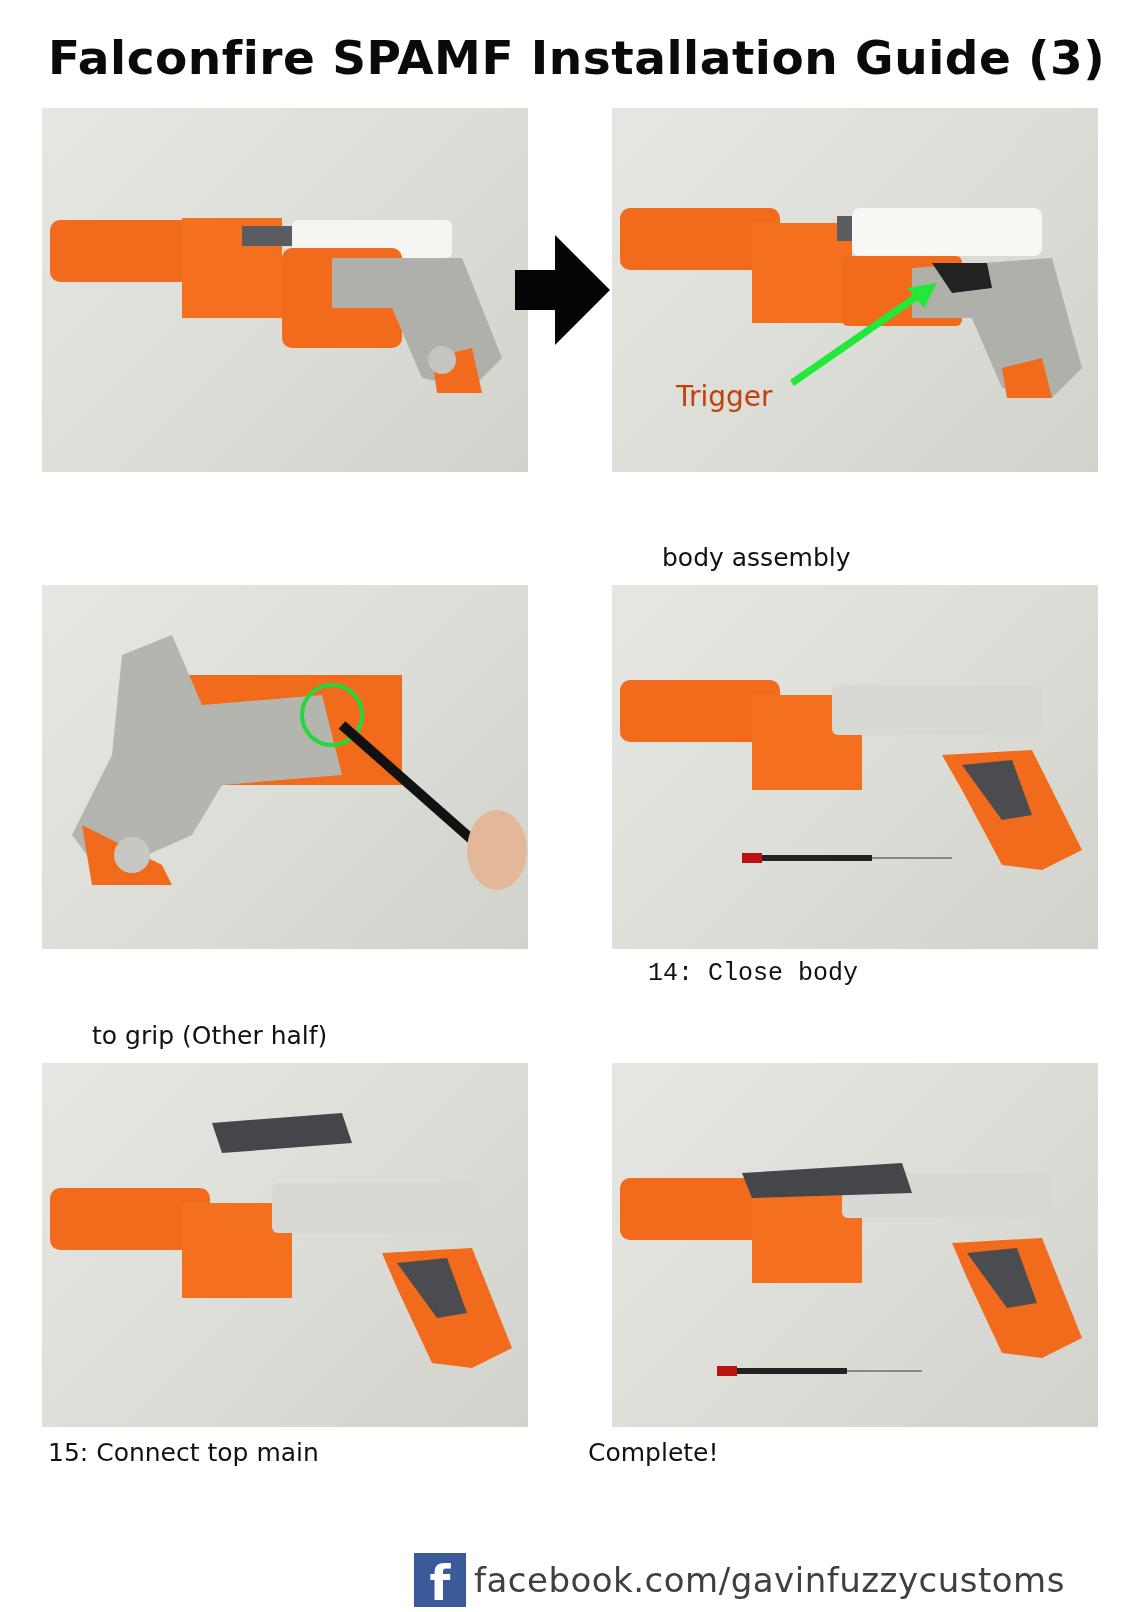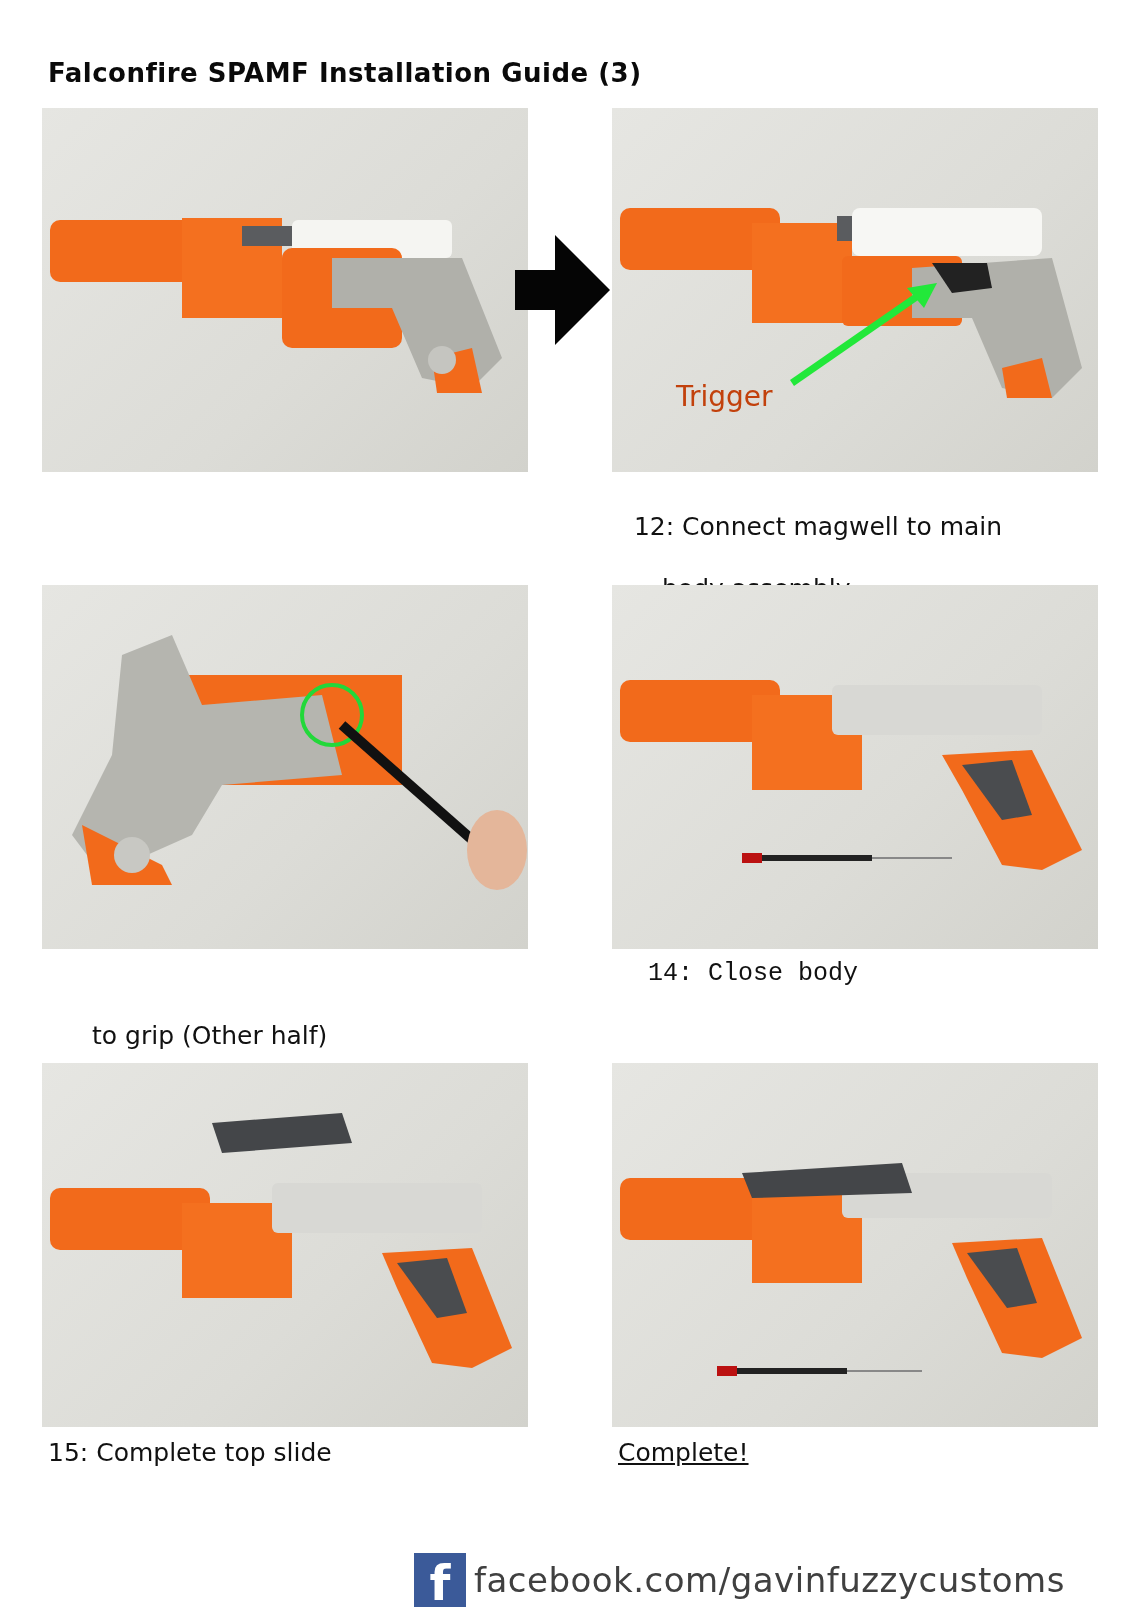--- a/index.html
+++ b/index.html
@@ -1,30 +1,30 @@
 <!DOCTYPE html>
 <html><head>
 <meta charset="utf-8">
 <style>
   html,body{margin:0;padding:0;background:#ffffff;}
   body{width:1140px;height:1612px;position:relative;overflow:hidden;font-family:"DejaVu Sans",sans-serif;color:#111;}
-  .title{position:absolute;left:48px;top:30px;font-size:26px;font-weight:bold;letter-spacing:0.5px;color:#0a0a0a;margin-top:28px;}
+  .title{position:absolute;left:48px;top:30px;font-size:47px;font-weight:bold;letter-spacing:0.5px;color:#0a0a0a;}
   .photo{position:absolute;width:486px;height:364px;background:linear-gradient(135deg,#e6e6e2 0%,#dcdcd7 60%,#d2d2cc 100%);overflow:hidden;}
   .p1{left:42px;top:108px;}
   .p2{left:612px;top:108px;}
   .p3{left:42px;top:585px;}
   .p4{left:612px;top:585px;}
   .p5{left:42px;top:1063px;}
   .p6{left:612px;top:1063px;}
   .caption{position:absolute;font-size:25px;line-height:31px;color:#111;white-space:pre;}
   .c12{left:618px;top:480px;}
   .c13{left:48px;top:958px;}
   .c14{left:648px;top:958px;font-family:Liberation Mono, monospace;}
   .c15{left:48px;top:1437px;}
-  .c16{left:618px;top:1437px;text-decoration:underline;}
+  .c16{left:588px;top:1437px;}
   .indent{padding-left:44px;display:block;}
   .arrow{position:absolute;left:515px;top:235px;width:110px;height:110px;}
   .trigger-label{position:absolute;left:676px;top:380px;font-size:28px;color:#c2410c;}
   .fb{position:absolute;left:414px;top:1553px;display:flex;align-items:center;gap:8px;}
   .fb-icon{width:52px;height:54px;background:#3b5a99;color:#fff;font-weight:bold;font-size:48px;display:flex;align-items:flex-end;justify-content:center;line-height:1;}
   .fb-text{font-size:34px;color:#404040;letter-spacing:0.5px;}
   svg{display:block;}
 </style>
 </head>
 <body>
@@ -58,21 +58,20 @@
     <path d="M300 160 L440 150 L470 260 L440 290 L390 280 L360 210 L300 210 Z" fill="#b0b0aa"></path>
     <path d="M320 155 L375 155 L380 180 L340 185 Z" fill="#222"></path>
     <path d="M390 260 L430 250 L440 290 L395 290 Z" fill="#f26a1b"></path>
     <line x1="180" y1="275" x2="310" y2="185" stroke="#22e83a" stroke-width="7"></line>
     <polygon points="325,175 295,180 312,200" fill="#22e83a"></polygon>
   </svg>
 </div>
 <div class="trigger-label">Trigger</div>
 
 <div class="caption c12">
-  <span>12: Connect magwell to main</span>
   <span class="indent">body assembly</span>
   <span class="indent">Install replacement trigger</span>
 </div>
 
 <div class="photo p3">
   <svg width="486" height="364" viewBox="0 0 486 364">
     <rect x="110" y="90" width="250" height="110" fill="#f26a1b"></rect>
     <path d="M80 70 L130 50 L160 120 L280 110 L300 190 L180 200 L150 250 L60 290 L30 250 L70 170 Z" fill="#b5b5af"></path>
     <path d="M40 240 L120 280 L130 300 L50 300 Z" fill="#f26a1b"></path>
     <circle cx="90" cy="270" r="18" fill="#c8c8c3"></circle>
@@ -102,21 +101,21 @@
 <div class="photo p5">
   <svg width="486" height="364" viewBox="0 0 486 364">
     <path d="M170 60 L300 50 L310 80 L180 90 Z" fill="#444649"></path>
     <rect x="8" y="125" width="160" height="62" rx="10" fill="#f26a1b"></rect>
     <rect x="140" y="140" width="110" height="95" fill="#f4701f"></rect>
     <rect x="230" y="120" width="210" height="50" rx="6" fill="#d8d8d4"></rect>
     <path d="M340 190 L430 185 L470 285 L430 305 L390 300 L355 225 Z" fill="#f26a1b"></path>
     <path d="M355 200 L405 195 L425 250 L395 255 Z" fill="#4a4c4f"></path>
   </svg>
 </div>
-<div class="caption c15">15: Complete top slide</div>
+<div class="caption c15">15: Connect top main</div>
 
 <div class="photo p6">
   <svg width="486" height="364" viewBox="0 0 486 364">
     <rect x="8" y="115" width="160" height="62" rx="10" fill="#f26a1b"></rect>
     <rect x="140" y="125" width="110" height="95" fill="#f4701f"></rect>
     <rect x="230" y="110" width="210" height="45" rx="6" fill="#d8d8d4"></rect>
     <path d="M130 110 L290 100 L300 130 L140 135 Z" fill="#444649"></path>
     <path d="M340 180 L430 175 L470 275 L430 295 L390 290 L355 215 Z" fill="#f26a1b"></path>
     <path d="M355 190 L405 185 L425 240 L395 245 Z" fill="#4a4c4f"></path>
     <rect x="105" y="305" width="130" height="6" fill="#222"></rect>

